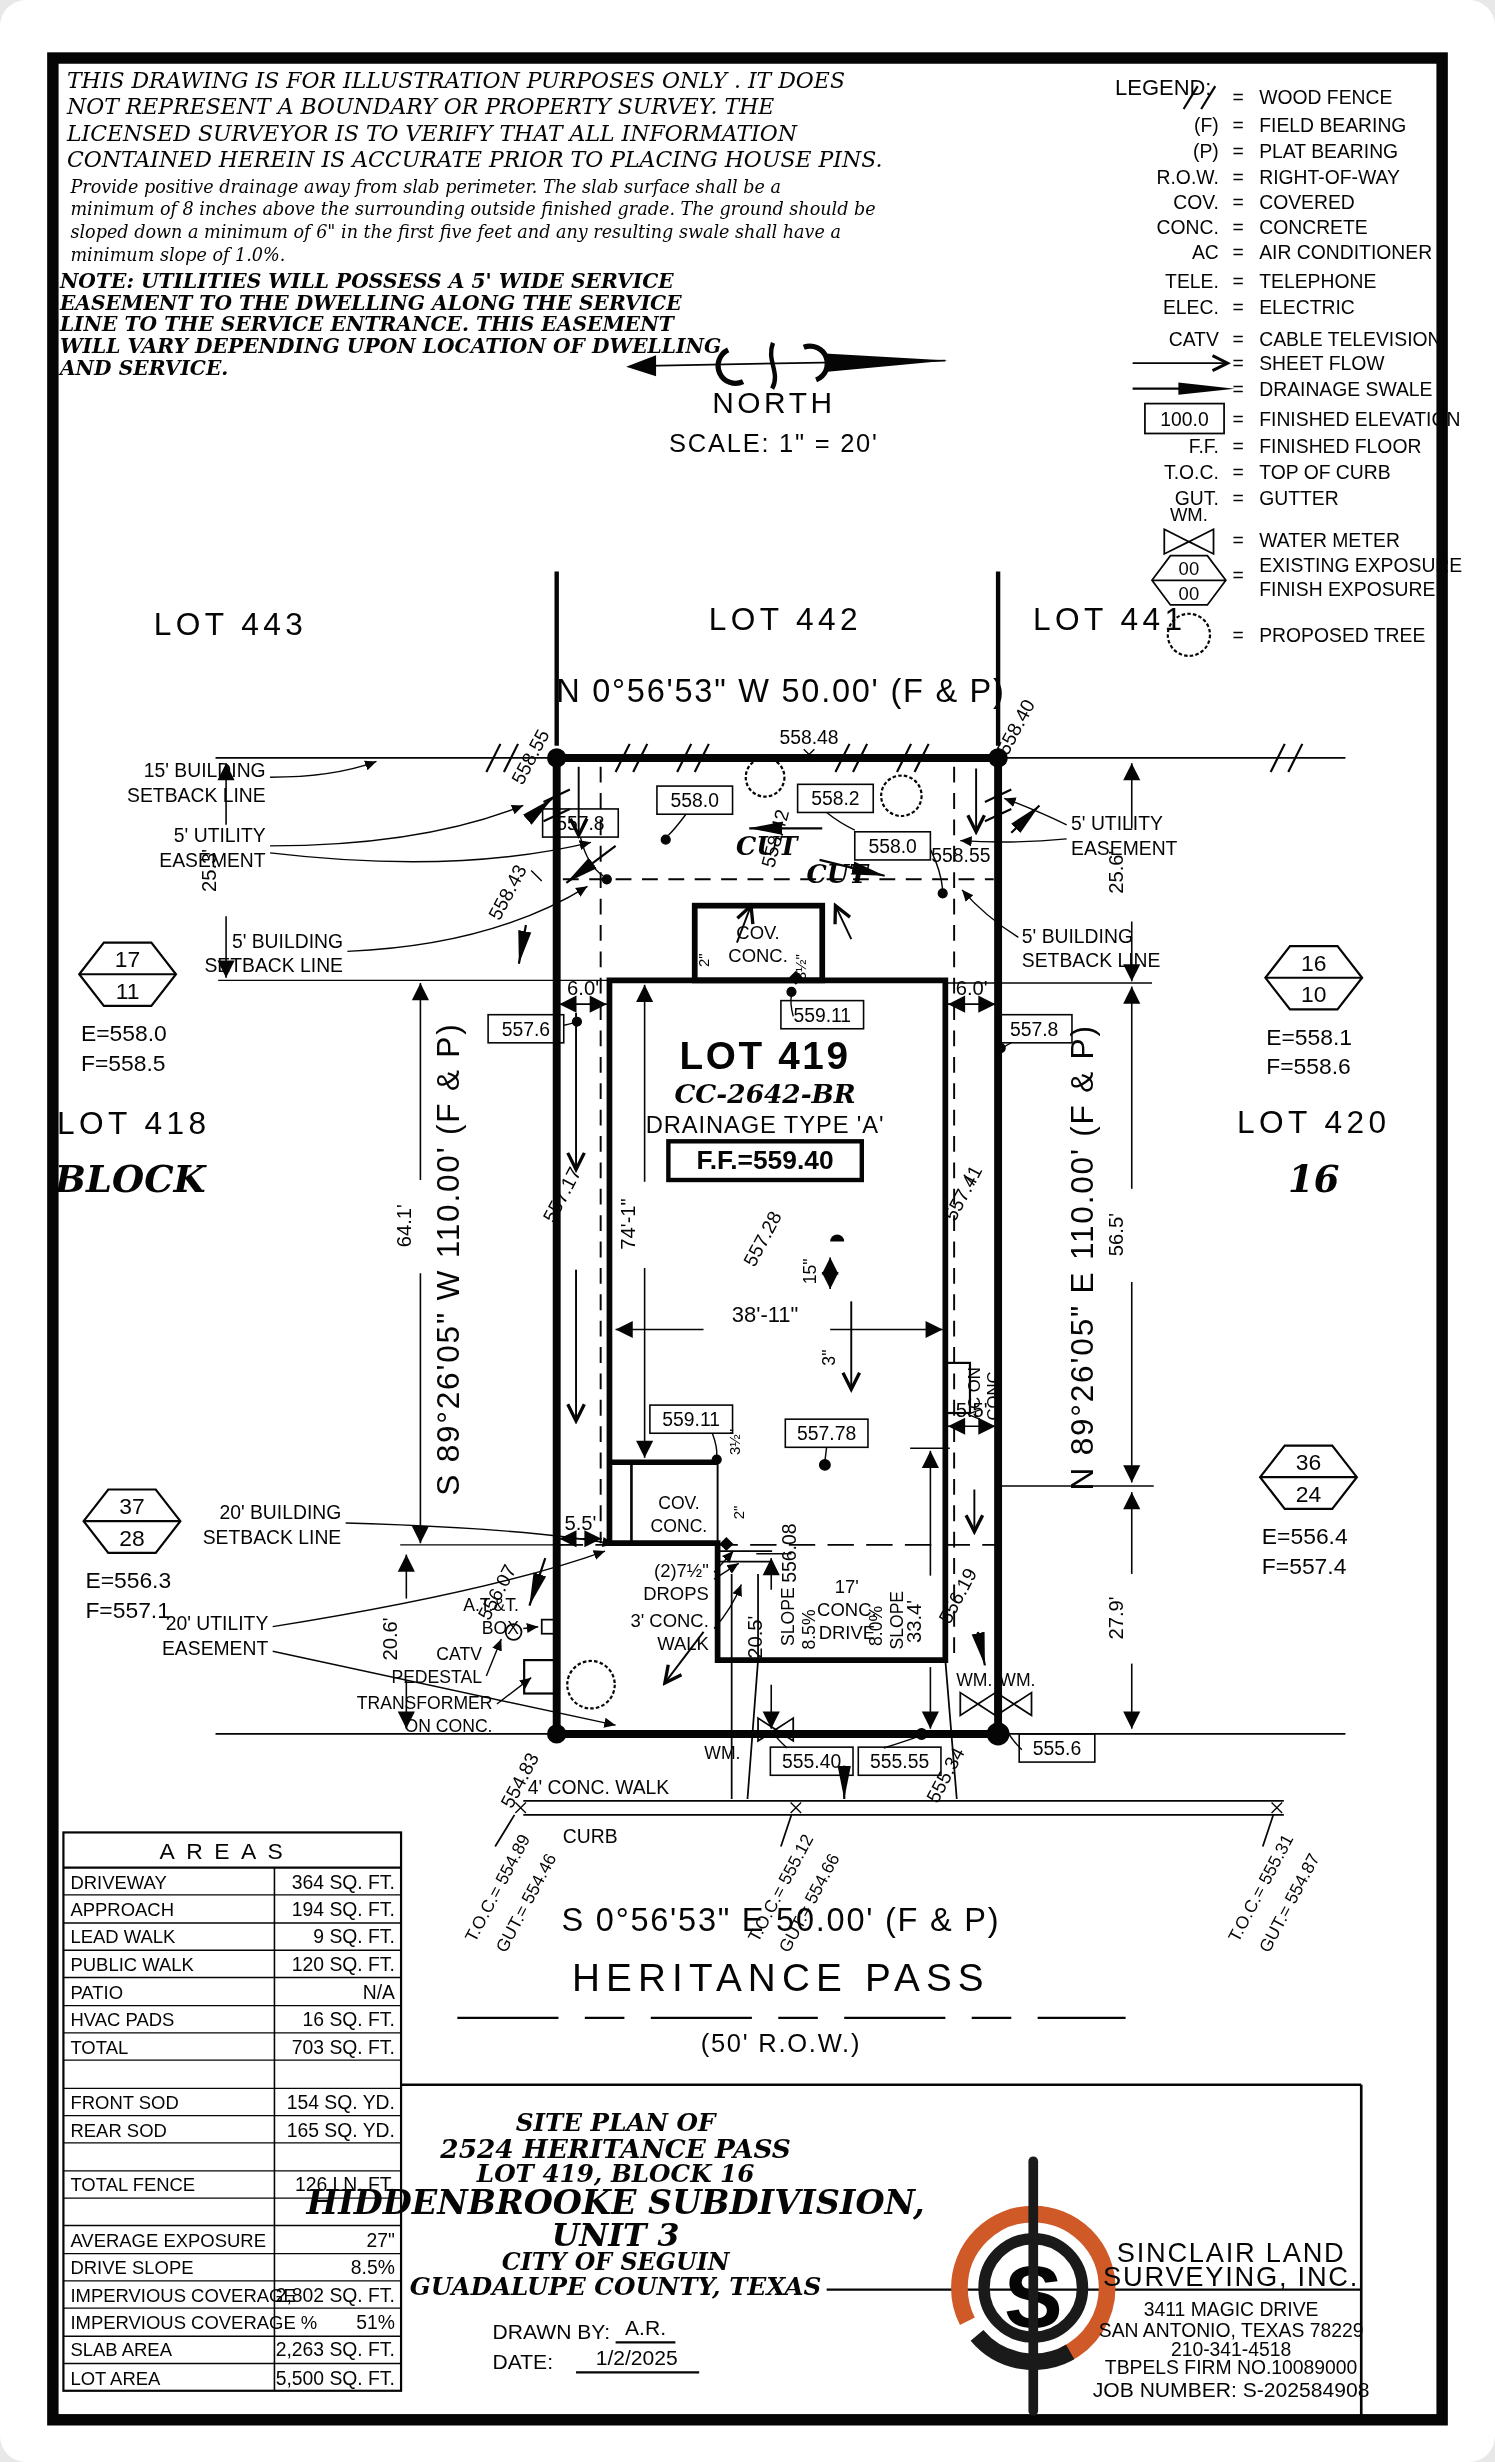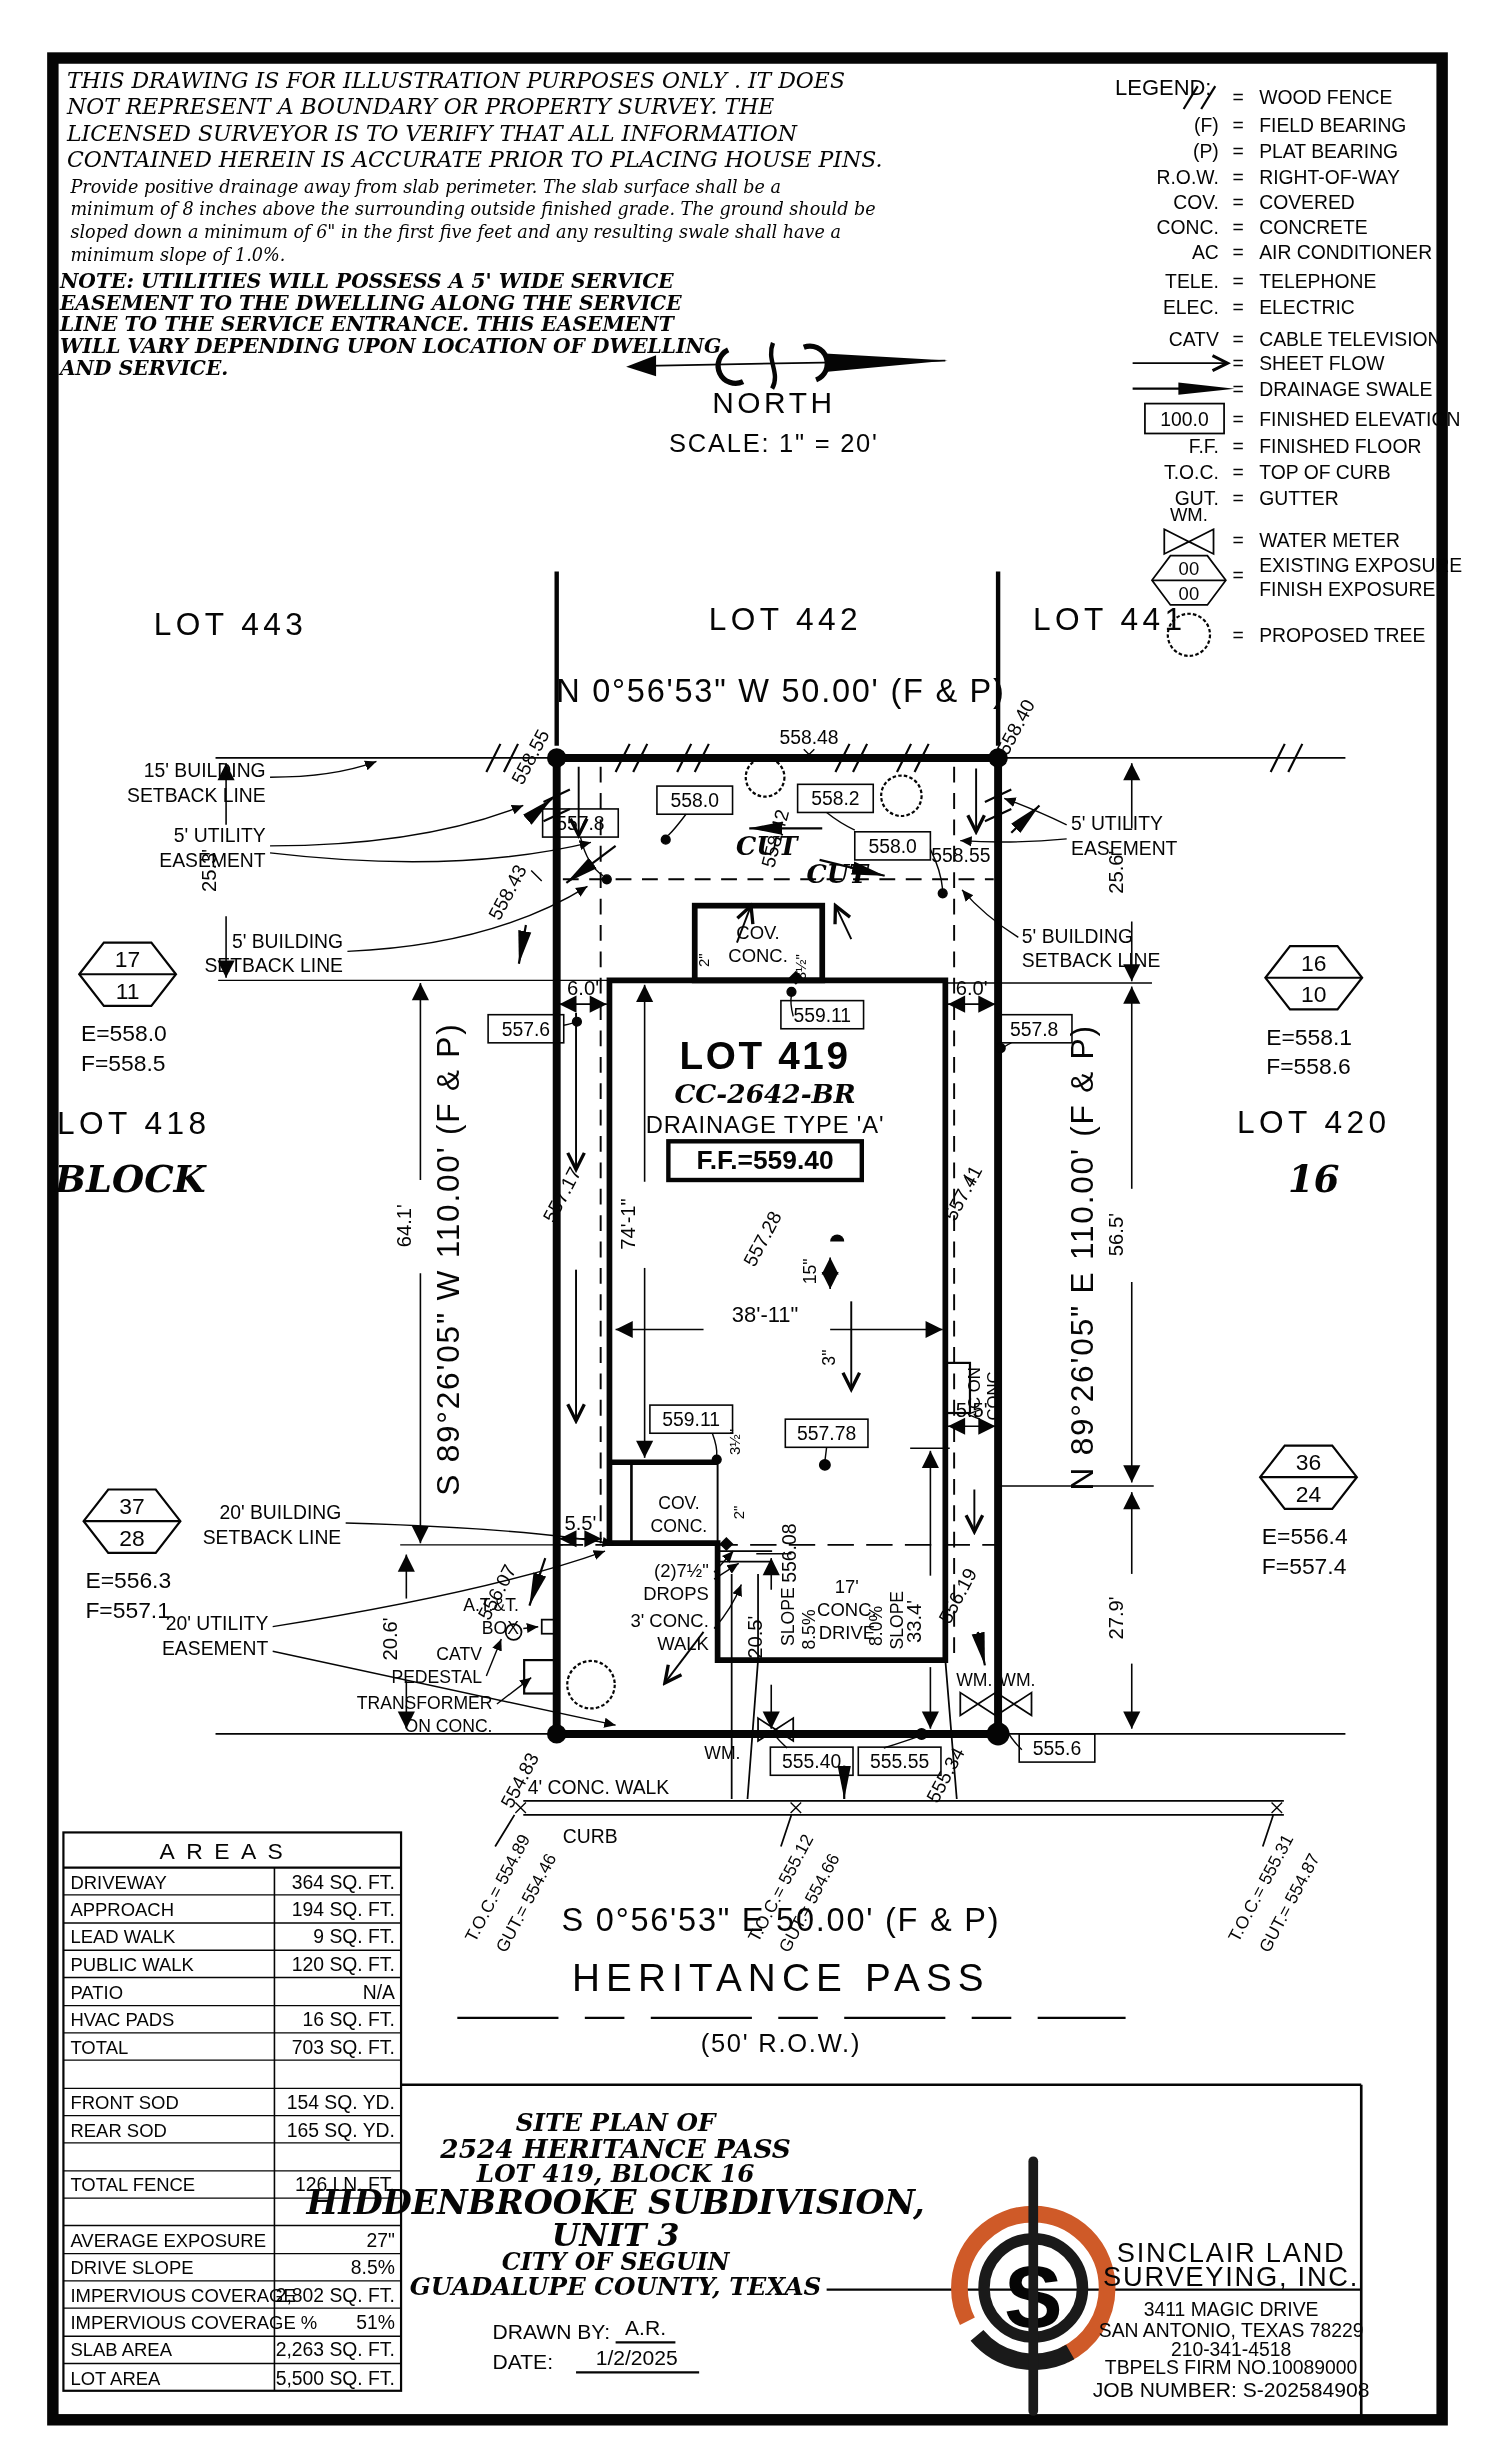--- a/index.html
+++ b/index.html
@@ -1,16 +1,16 @@
 <!DOCTYPE html>
 <html style="font-size:14px"><head>
 <meta charset="utf-8">
 <style>
   html,body{margin:0;padding:0;background:#e8e8e8;}
-  .stage{position:relative;width:1495px;height:2462px;background:#ffffff;margin:0 auto;font-family:"Liberation Sans",sans-serif;}
+  .stage{position:relative;width:1495px;height:2462px;background:#ffffff;margin:0 auto;font-family:"Liberation Sans",sans-serif;border-radius:26px;}
   svg{position:absolute;left:0;top:0;}
   svg text{font-family:"Liberation Sans",sans-serif;fill:#050505;}
   .ser{font-family:"DejaVu Serif",serif;font-style:italic;}
   .b{font-weight:bold;}
   .mid{text-anchor:middle;}
   .end{text-anchor:end;}
   .ln{stroke:#050505;fill:none;}
 </style>
 </head>
 <body>

